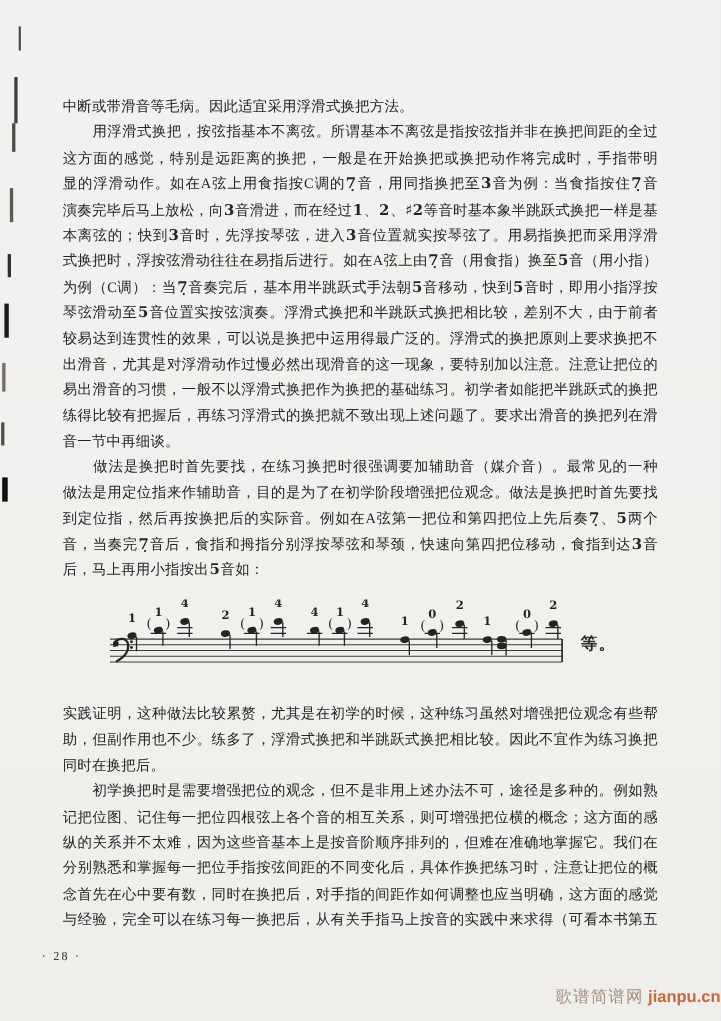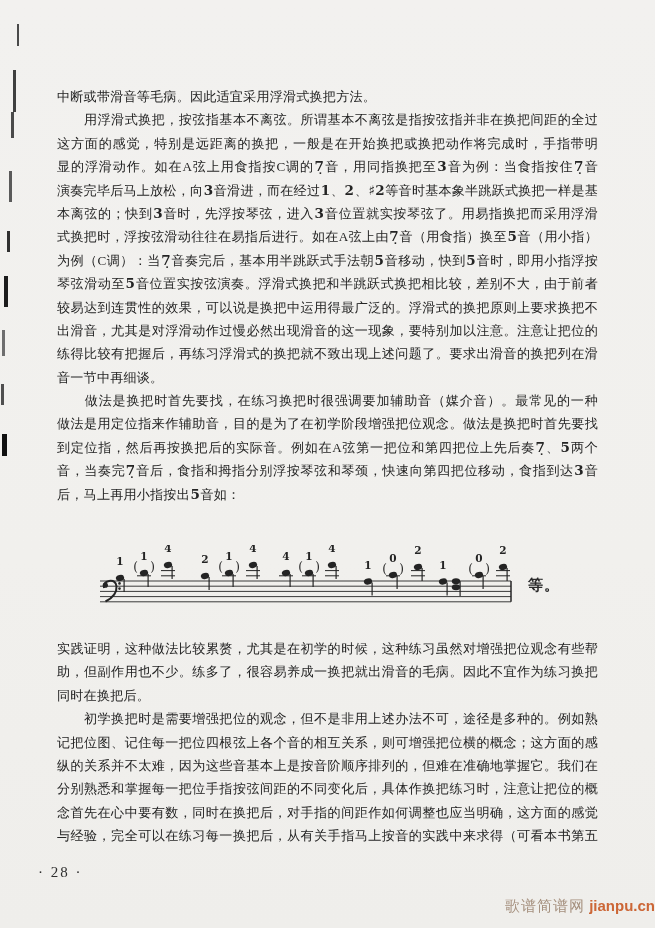--- a/index.html
+++ b/index.html
@@ -30,21 +30,21 @@
   
   #music{position:absolute;left:98px;top:545px;width:420px;height:70px;}
   #music svg{display:block;width:420px;height:70px;}
   #music-etc{
     position:absolute;left:528px;top:576px;
     font-size:15px;font-weight:bold;color:#2a2a2a;letter-spacing:1px;
   }
   
   #page-number{
     position:absolute;left:38px;top:864px;
-    font-size:15px;color:#2e2e2e;letter-spacing:2px;
+    font-size:11px;color:#2e2e2e;letter-spacing:2px;
   }
   #watermark{
     position:absolute;left:505px;top:897px;
     font-family:"Liberation Sans","DejaVu Sans",sans-serif;
     font-size:15px;white-space:nowrap;
   }
   #watermark .wm-name{letter-spacing:1px;}
   #watermark .wm-url{font-weight:bold;}
 </style>
 </head>
@@ -69,20 +69,21 @@
       <div class="tline fill">　　用浮滑式换把，按弦指基本不离弦。所谓基本不离弦是指按弦指并非在换把间距的全过</div>
       <div class="tline fill">这方面的感觉，特别是远距离的换把，一般是在开始换把或换把动作将完成时，手指带明</div>
       <div class="tline fill">显的浮滑动作。如在A弦上用食指按C调的<span class="num">7̣</span>音，用同指换把至<span class="num">3</span>音为例：当食指按住<span class="num">7̣</span>音</div>
       <div class="tline fill">演奏完毕后马上放松，向<span class="num">3</span>音滑进，而在经过<span class="num">1</span>、<span class="num">2</span>、<span class="num">♯2</span>等音时基本象半跳跃式换把一样是基</div>
       <div class="tline fill">本离弦的；快到<span class="num">3</span>音时，先浮按琴弦，进入<span class="num">3</span>音位置就实按琴弦了。用易指换把而采用浮滑</div>
       <div class="tline fill">式换把时，浮按弦滑动往往在易指后进行。如在A弦上由<span class="num">7̣</span>音（用食指）换至<span class="num">5</span>音（用小指）</div>
       <div class="tline fill">为例（C调）：当<span class="num">7̣</span>音奏完后，基本用半跳跃式手法朝<span class="num">5</span>音移动，快到<span class="num">5</span>音时，即用小指浮按</div>
       <div class="tline fill">琴弦滑动至<span class="num">5</span>音位置实按弦演奏。浮滑式换把和半跳跃式换把相比较，差别不大，由于前者</div>
       <div class="tline fill">较易达到连贯性的效果，可以说是换把中运用得最广泛的。浮滑式的换把原则上要求换把不</div>
       <div class="tline fill">出滑音，尤其是对浮滑动作过慢必然出现滑音的这一现象，要特别加以注意。注意让把位的概</div>
+      <div class="tline fill">易出滑音的习惯，一般不以浮滑式换把作为换把的基础练习。初学者如能把半跳跃式的换把</div>
       <div class="tline fill">练得比较有把握后，再练习浮滑式的换把就不致出现上述问题了。要求出滑音的换把列在滑</div>
       <div class="tline">音一节中再细谈。</div>
       <div class="tline fill">　　做法是换把时首先要找，在练习换把时很强调要加辅助音（媒介音）。最常见的一种</div>
       <div class="tline fill">做法是用定位指来作辅助音，目的是为了在初学阶段增强把位观念。做法是换把时首先要找</div>
       <div class="tline fill">到定位指，然后再按换把后的实际音。例如在A弦第一把位和第四把位上先后奏<span class="num">7̣</span>、<span class="num">5</span>两个</div>
       <div class="tline fill">音，当奏完<span class="num">7̣</span>音后，食指和拇指分别浮按琴弦和琴颈，快速向第四把位移动，食指到达<span class="num">3</span>音</div>
       <div class="tline">后，马上再用小指按出<span class="num">5</span>音如：</div>
     </div>
 
   <div id="music">
@@ -170,21 +171,21 @@
         <ellipse cx="405" cy="22" rx="4.2" ry="3" fill="#242424" transform="rotate(-12 405 22)"></ellipse>
         <line x1="409.1" y1="23" x2="409.1" y2="36" stroke="#242424" stroke-width="1.2"></line>
         <text x="405" y="9" text-anchor="middle" fill="#242424" font-size="10.5" font-weight="bold" font-family="&quot;DejaVu Serif&quot;,&quot;Liberation Serif&quot;,serif">2</text>
         <line x1="413" y1="36" x2="413" y2="56.8" stroke="#242424" stroke-width="1.5"></line>
       </svg>
   </div>
   <div id="music-etc">等。</div>
 
   <div id="text-lower" class="tblock" style="top:637px;">
       <div class="tline fill">实践证明，这种做法比较累赘，尤其是在初学的时候，这种练习虽然对增强把位观念有些帮</div>
-      <div class="tline fill">助，但副作用也不少。练多了，很容易养成一换把就出滑音的毛病。因此不宜作为练习换把</div>
+      <div class="tline fill">助，但副作用也不少。练多了，浮滑式换把和半跳跃式换把相比较。因此不宜作为练习换把</div>
       <div class="tline">同时在换把后。</div>
       <div class="tline fill">　　初学换把时是需要增强把位的观念，但不是非用上述办法不可，途径是多种的。例如熟</div>
       <div class="tline fill">记把位图、记住每一把位四根弦上各个音的相互关系，则可增强把位横的概念；这方面的感觉</div>
       <div class="tline fill">纵的关系并不太难，因为这些音基本上是按音阶顺序排列的，但难在准确地掌握它。我们在</div>
       <div class="tline fill">分别熟悉和掌握每一把位手指按弦间距的不同变化后，具体作换把练习时，注意让把位的概</div>
       <div class="tline fill">念首先在心中要有数，同时在换把后，对手指的间距作如何调整也应当明确，这方面的感觉</div>
       <div class="tline fill">与经验，完全可以在练习每一换把后，从有关手指马上按音的实践中来求得（可看本书第五</div>
     </div>
 
   <div id="page-number">· 28 ·</div>

